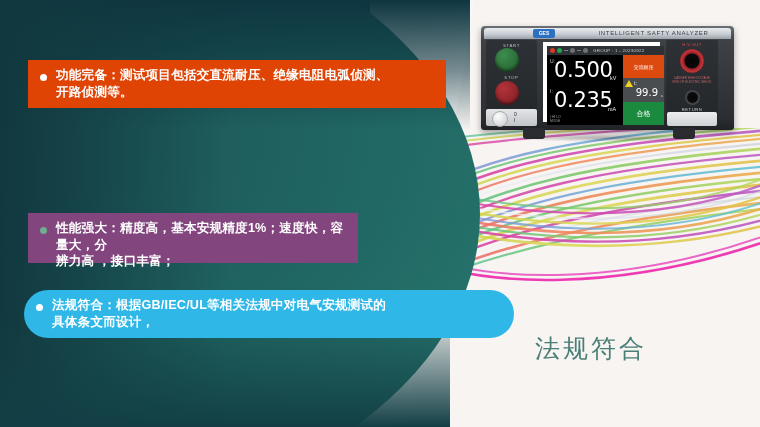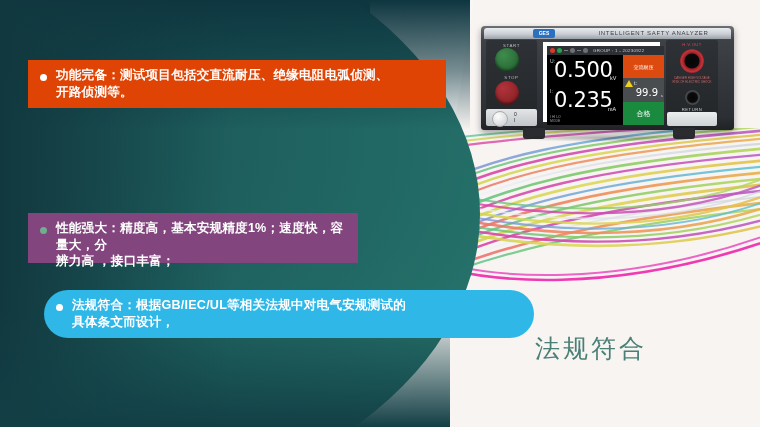--- a/index.html
+++ b/index.html
@@ -87,21 +87,21 @@
 
   #box1{left:28px;top:60px;width:418px;height:48px;background:#e04405;}
   #box1 .bullet{background:#ffffff;}
 
   #box2{left:28px;top:139px;width:415px;height:50px;background:#4d4d4d;}
   #box2 .bullet{background:#6fae8e;}
 
   #box3{left:28px;top:213px;width:330px;height:50px;background:#82457e;}
   #box3 .bullet{background:#6fae8e;}
 
-  #box4{left:44px;top:290px;width:490px;height:48px;background:#2fb7e8;border-radius:24px;}
+  #box4{left:24px;top:290px;width:490px;height:48px;background:#2fb7e8;border-radius:24px;}
   #box4 .bullet{background:#ffffff;}
 
   
   .caption{
     position:absolute;
     left:535px; top:332px;
     font-size:25px;
     letter-spacing:3px;
     color:#4a7f76;
     font-family:"DejaVu Sans",sans-serif;

